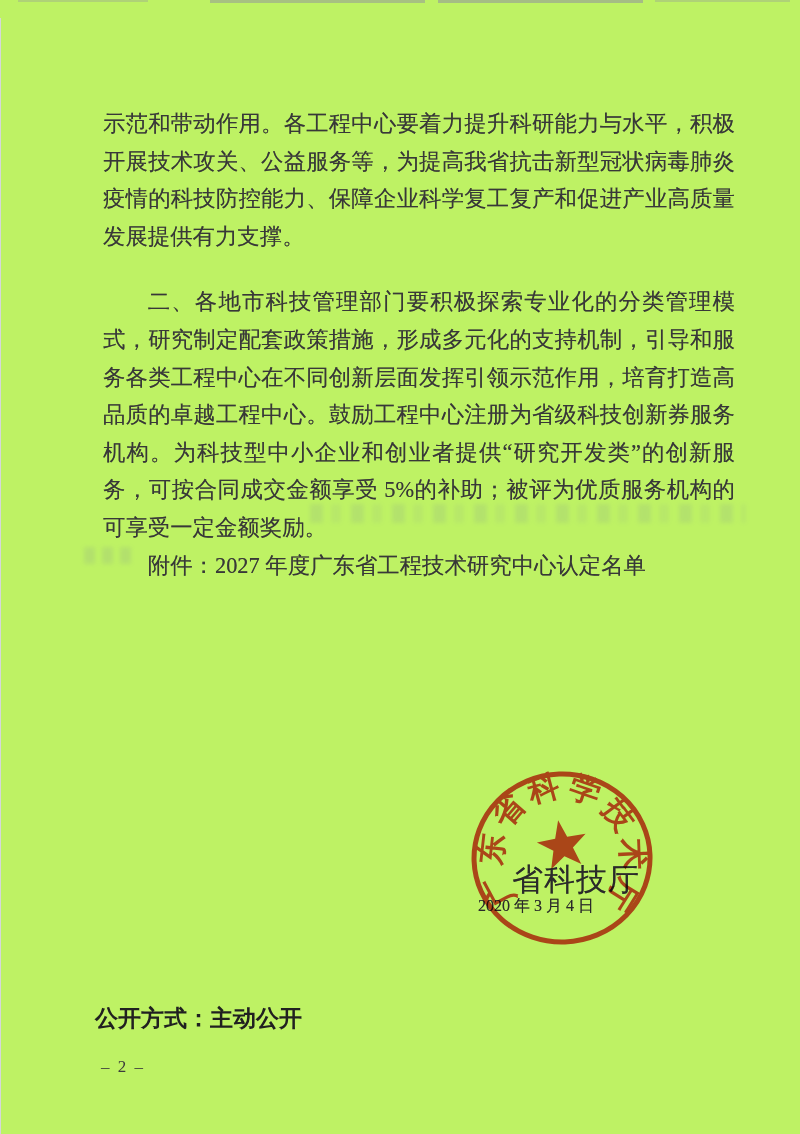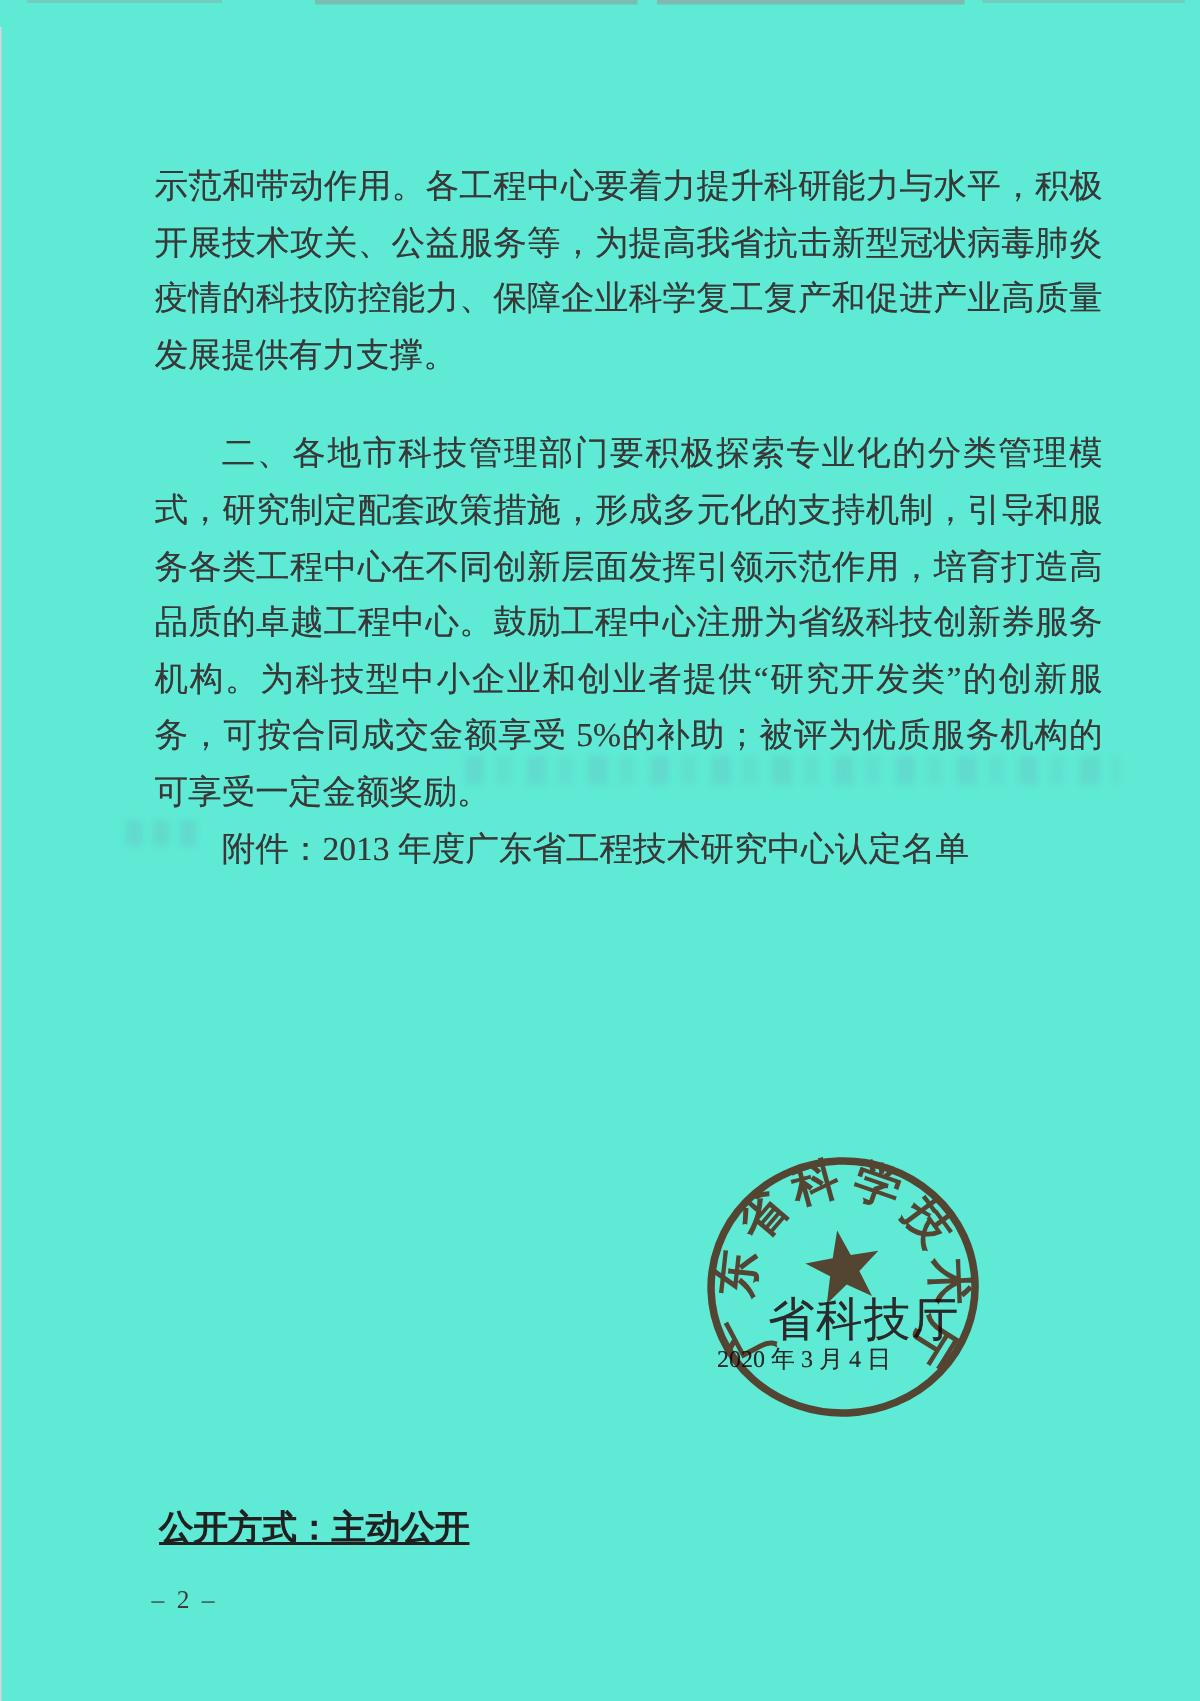--- a/index.html
+++ b/index.html
@@ -1,19 +1,19 @@
 <!DOCTYPE html>
 <html><head>
 <meta charset="utf-8">
 <style>
   html,body{margin:0;padding:0;}
   .page{
     position:relative;
     width:800px;height:1134px;
-    background:#5eead4;
+    background:#bef264;
     overflow:hidden;
     font-family:"Liberation Serif","DejaVu Serif",serif;
   }
   
   .edge-seg{position:absolute;top:0;height:3px;background:#94979b;}
   .edge-seg.a{left:18px;width:130px;opacity:.35;height:2px;}
   .edge-seg.b{left:210px;width:215px;opacity:.55;}
   .edge-seg.c{left:438px;width:205px;opacity:.6;}
   .edge-seg.d{left:655px;width:135px;opacity:.35;height:2px;}
   .edge-left{position:absolute;left:0;top:18px;width:1px;height:1116px;background:#d5d7d9;}
@@ -58,23 +58,23 @@
     z-index:4;mix-blend-mode:multiply;opacity:.92;
   }
   .seal svg{display:block;}
   .seal-arc-text text{
     font-family:"Liberation Serif","DejaVu Serif",serif;
     font-size:31px;font-weight:600;
   }
 
   
   .disclosure{
-    position:absolute;left:106px;top:1003px;
+    position:absolute;left:95px;top:1003px;
     font-family:"Liberation Sans","DejaVu Sans",sans-serif;
-    font-weight:600;font-size:23px;color:#202020;z-index:2;text-decoration:underline;
+    font-weight:600;font-size:23px;color:#202020;z-index:2;
   }
   .page-num{
     position:absolute;left:101px;top:1057px;
     font-size:17px;color:#3c3c3c;word-spacing:4px;z-index:2;
   }
 </style>
 </head>
 <body>
 
 <div class="page">
@@ -84,21 +84,21 @@
   <div class="edge-seg c"></div>
   <div class="edge-seg d"></div>
   <div class="edge-left"></div>
 
   <div class="ghost ghost1"></div>
   <div class="ghost ghost2"></div>
 
   <div class="content">
     <p>示范和带动作用。各工程中心要着力提升科研能力与水平，积极开展技术攻关、公益服务等，为提高我省抗击新型冠状病毒肺炎疫情的科技防控能力、保障企业科学复工复产和促进产业高质量发展提供有力支撑。</p>
     <p class="indent">二、各地市科技管理部门要积极探索专业化的分类管理模式，研究制定配套政策措施，形成多元化的支持机制，引导和服务各类工程中心在不同创新层面发挥引领示范作用，培育打造高品质的卓越工程中心。鼓励工程中心注册为省级科技创新券服务机构。为科技型中小企业和创业者提供“研究开发类”的创新服务，可按合同成交金额享受 5%的补助；被评为优质服务机构的可享受一定金额奖励。</p>
-    <p class="attachment">附件：2013 年度广东省工程技术研究中心认定名单</p>
+    <p class="attachment">附件：2027 年度广东省工程技术研究中心认定名单</p>
   </div>
 
   <div class="signer">省科技厅</div>
   <div class="sign-date">2020 年 3 月 4 日</div>
 
   <div class="seal">
     <svg width="210" height="210" viewBox="-105 -105 210 210">
       <g transform="rotate(-2)">
         <ellipse cx="0" cy="1" rx="88" ry="84" fill="none" stroke-width="5" class="seal-stroke" stroke="#e23a2b"></ellipse>
         <polygon class="seal-fill" transform="translate(1,-11) rotate(-8)" points="0,-26 6.1,-8.4 24.7,-8 9.9,3.2 15.3,21 0,10.5 -15.3,21 -9.9,3.2 -24.7,-8 -6.1,-8.4" fill="#e23a2b"></polygon>

